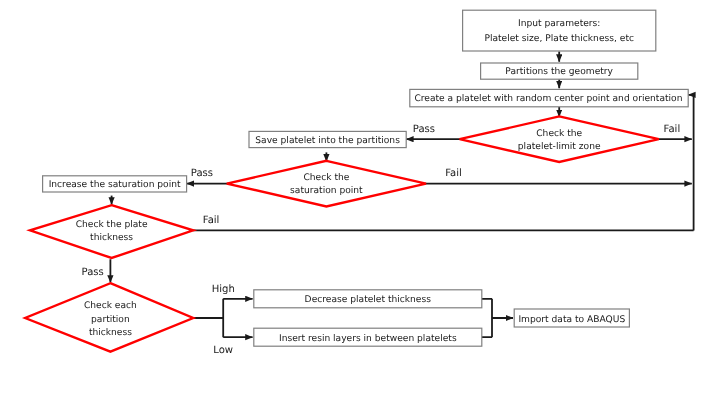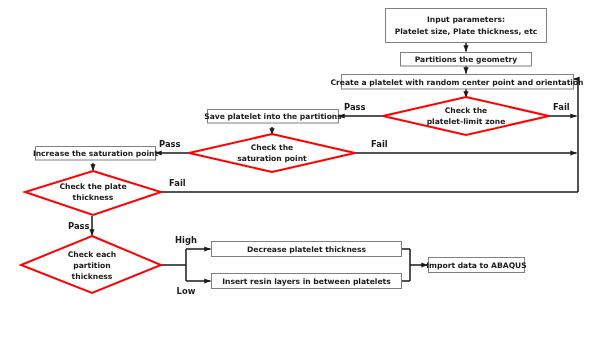--- a/index.html
+++ b/index.html
@@ -10,21 +10,20 @@
   }
   body {
     font-family: "DejaVu Sans", "Liberation Sans", sans-serif;
   }
   #canvas {
     position: relative;
     width: 598px;
     height: 337px;
     background: #ffffff;
     overflow: hidden;
-    font-weight: bold;
   }
   svg.layer {
     position: absolute;
     left: 0;
     top: 0;
     width: 598px;
     height: 337px;
   }
   .boxtext, .dmtext, .edgelabel {
     fill: #1a1a1a;

